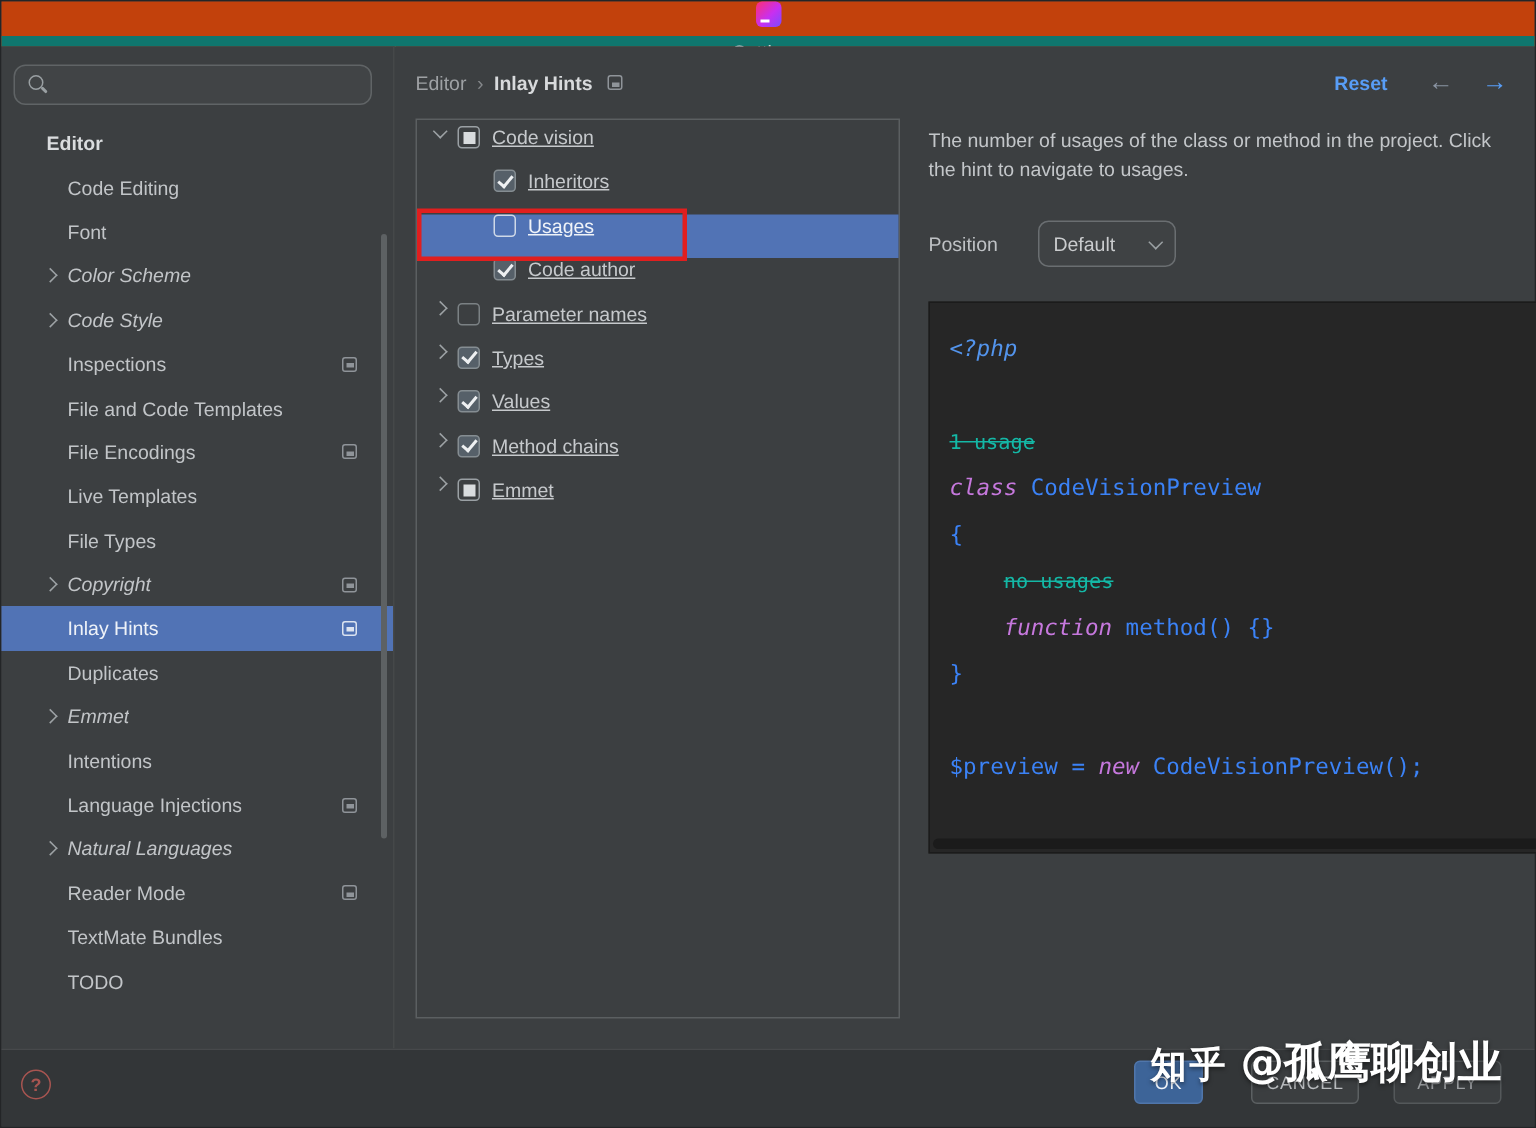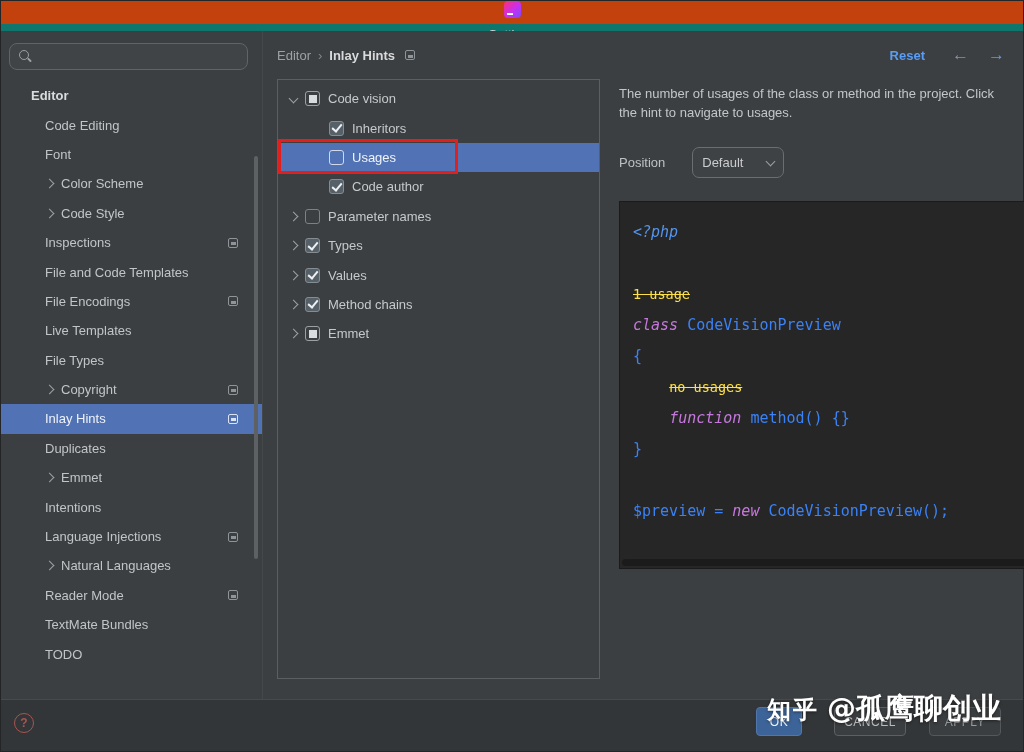--- a/index.html
+++ b/index.html
@@ -31,21 +31,21 @@
   .search-ic { width:13px; height:13px; position:relative; flex:none; }
   .search-ic::before { content:""; position:absolute; left:0; top:0; width:8px; height:8px;
     border:1.6px solid #9aa0a3; border-radius:50%; }
   .search-ic::after { content:""; position:absolute; left:8px; top:9px; width:5px; height:1.8px;
     background:#9aa0a3; transform:rotate(45deg); border-radius:1px; }
   #sb-list { position:absolute; top:50px; left:0; right:0; }
   .sb-item { height:29.4px; display:flex; align-items:center;
     padding:0 24px 0 44px; color:#c2c5c8; position:relative; cursor:pointer; }
   .sb-item .lbl { white-space:nowrap; overflow:hidden; }
   .sb-item.hdr { padding-left:30px; font-weight:700; color:#dadcde; }
-  .sb-item.branch { padding-left:45px; }
+  .sb-item.branch { padding-left:29px;font-style:italic; }
   .sb-item.branch .lbl { margin-left:8px; }
   .sb-item.sel { background:#5173b5; color:#eef2f8; }
   .mini-ic { width:10px; height:10px; border:1.4px solid #8f9499; border-radius:2px;
     margin-left:auto; position:relative; flex:none; }
   .mini-ic::after { content:""; position:absolute; left:1.5px; right:1.5px; bottom:1.5px;
     height:3px; background:#8f9499; }
   .sb-item.sel .mini-ic { border-color:#dbe3f0; }
   .sb-item.sel .mini-ic::after { background:#dbe3f0; }
   .chev { width:7px; height:7px; border-right:1.7px solid #9da2a5;
     border-bottom:1.7px solid #9da2a5; display:inline-block; flex:none; }
@@ -62,22 +62,22 @@
   .crumb-sep { color:#84878a; }
   .crumb.cur { color:#d8dadc; font-weight:600; }
   #crumb-row .mini-ic { margin-left:3px; }
   #reset { margin-left:auto; color:#589df6; font-weight:600; cursor:pointer; }
   #nav-back { color:#8a94a2; font-size:17px; margin-left:20px; cursor:pointer; }
   #nav-fwd  { color:#589df6; font-size:17px; margin-left:12px; cursor:pointer; }
 
   
   #tree-panel { position:absolute; left:13px; top:48px; width:323px; height:600px;
     border:1px solid #5b5f61; background:#3c3f41; padding-top:4px; }
-  .t-row { height:29.4px; display:flex; align-items:center; gap:8px;
-    padding-left:10px; color:#c6c9cc; position:relative; cursor:pointer; }
+  .t-row { height:29.4px; display:flex; gap:8px;
+    padding-left:10px; color:#c6c9cc; position:relative; cursor:pointer;text-decoration:underline; }
   .t-row .chev { margin-left:2px; }
   .t-row.lvl1 { padding-left:51px; }
   .t-row.sel { background:#5173b5; color:#f0f3f8; }
   .cb { width:15px; height:15px; border:1.5px solid #7b8184; border-radius:3px;
     position:relative; flex:none; background:transparent; }
   .cb.checked { background:#566069; border-color:#858d92; }
   .cb.checked::after { content:""; position:absolute; left:3.5px; top:0.5px; width:4px; height:8px;
     border-right:2px solid #eef0f2; border-bottom:2px solid #eef0f2; transform:rotate(40deg); }
   .cb.indet { border-color:#9aa0a4; }
   .cb.indet::after { content:""; position:absolute; left:2.5px; top:2.5px; right:2.5px; bottom:2.5px;
@@ -100,21 +100,21 @@
     border-bottom:1.6px solid #9aa0a3; transform:rotate(45deg); margin-top:-3px; }
 
   
   #code-panel { position:absolute; left:0; top:122px; width:442px; height:368px;
     background:#262626; border:1px solid #1b1b1b;
     padding:15px 0 0 13px; overflow:hidden;
     font-family:"DejaVu Sans Mono","Liberation Mono",monospace; font-size:15px; }
   .code-line { height:31px; line-height:31px; white-space:pre; }
   .c-tag  { color:#5394ec; font-style:italic; }
   .c-kw   { color:#c678dd; font-style:italic; }
-  .c-hint { color:#fde047; text-decoration:line-through; font-size:13.5px; }
+  .c-hint { color:#14b8a6; text-decoration:line-through; font-size:13.5px; }
   .c-pl   { color:#3b82f6; }
   #code-vscroll { position:absolute; right:3px; top:5px; width:5px; height:330px;
     background:#3f3f3f; border-radius:3px; }
   #code-hscroll { position:absolute; left:2px; right:12px; bottom:2px; height:7px;
     background:#1b1b1b; border-radius:4px; }
 
   
   #footer { position:absolute; left:0; right:0; bottom:0; height:52px;
     background:#333638; border-top:1px solid #47494b; }
   #help { position:absolute; left:13px; top:13px; width:20px; height:20px;

